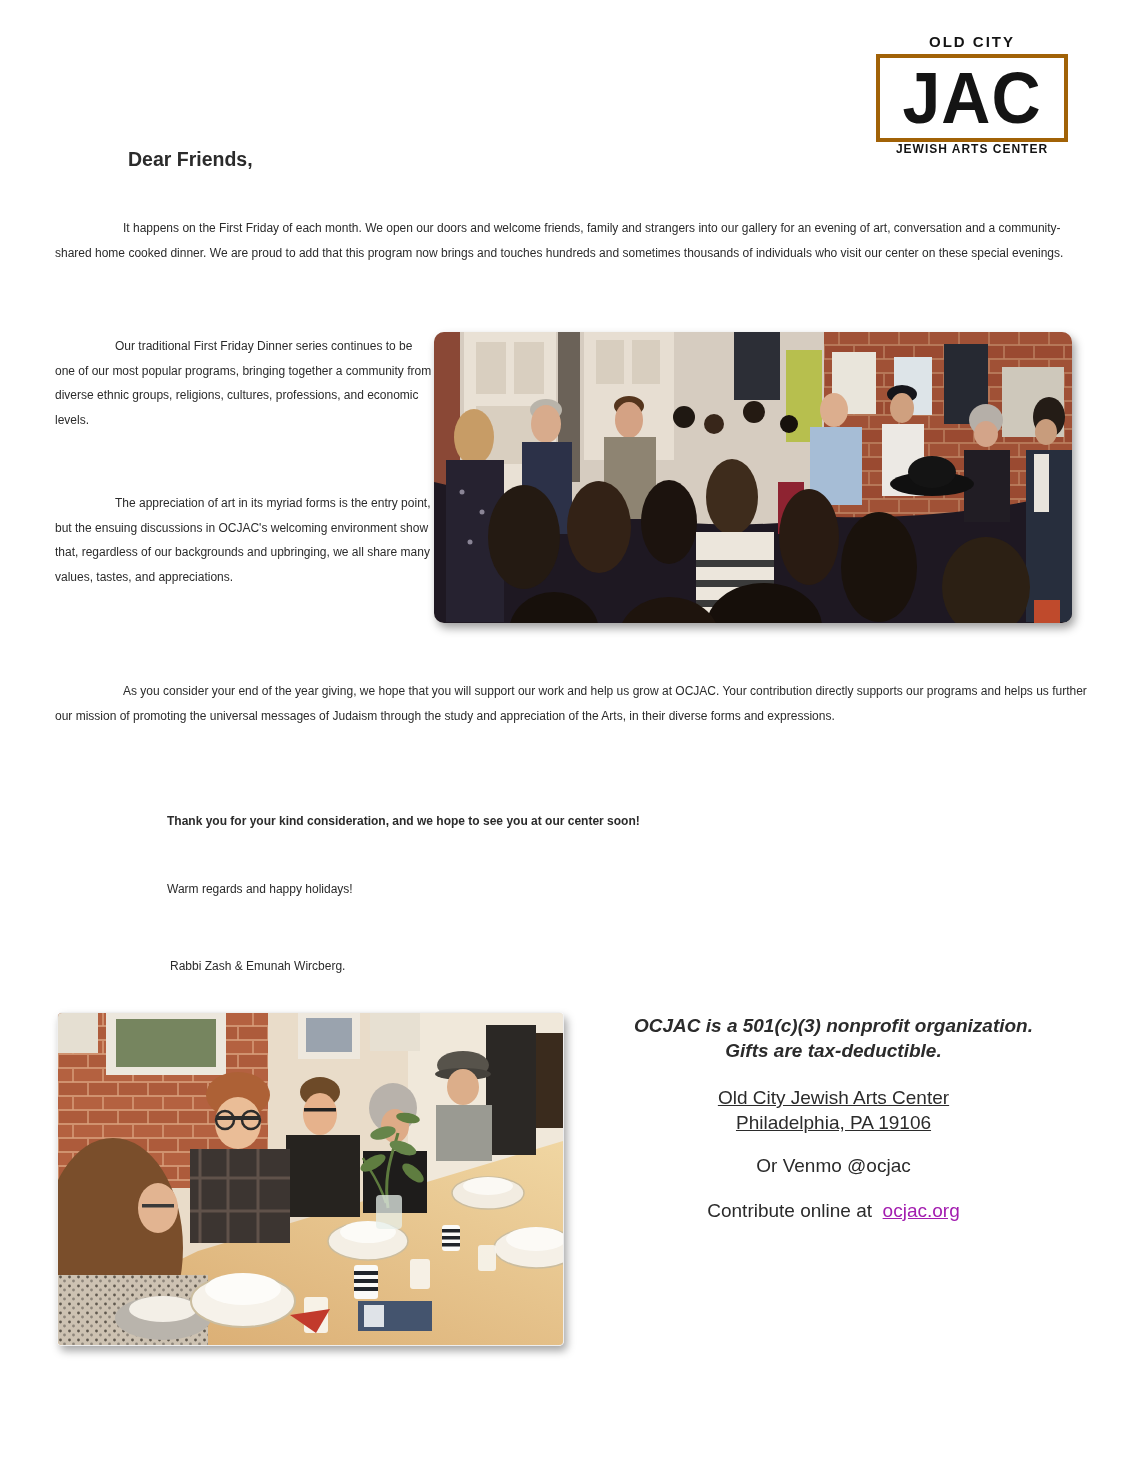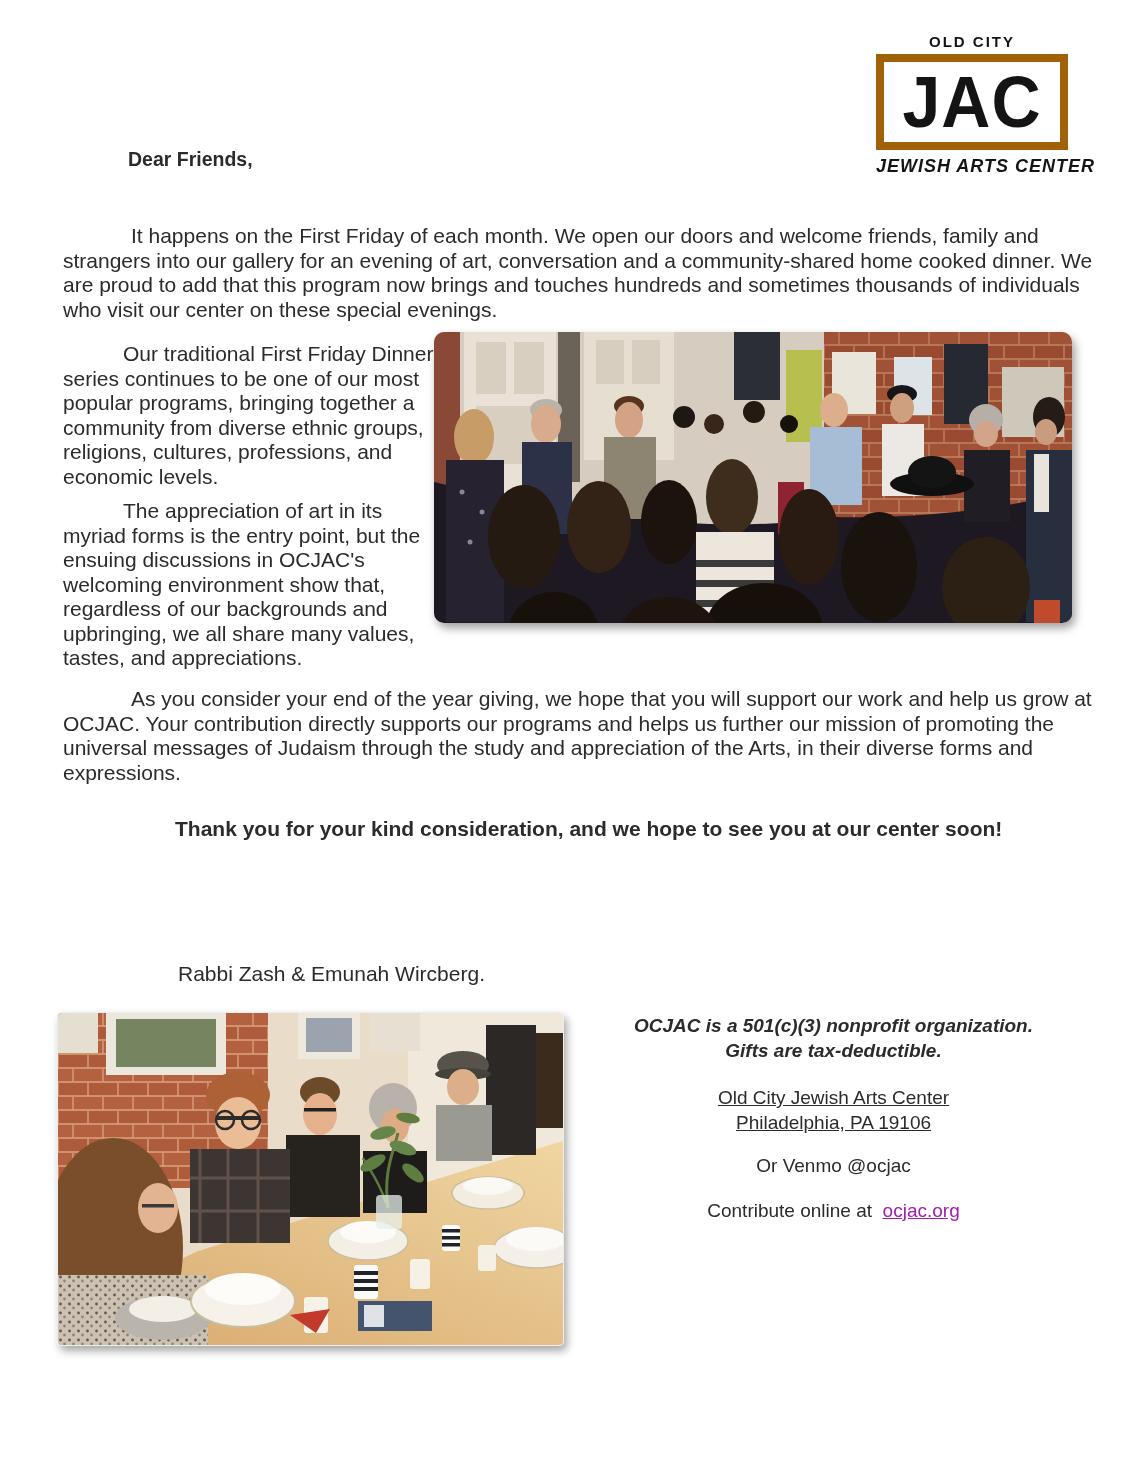--- a/index.html
+++ b/index.html
@@ -3,27 +3,27 @@
 <meta charset="utf-8">
 <style>
   html,body { margin:0; padding:0; background:#ffffff; }
   .page {
     position:relative; width:1133px; height:1469px; background:#ffffff;
     font-family:"Liberation Sans", sans-serif; color:#2b2b2b; overflow:hidden;border-radius:30px;
   }
   
   .logo { position:absolute; left:876px; top:33px; width:192px; text-align:center; color:#141414; }
   .logo-top { font-size:15px; font-weight:bold; letter-spacing:2px; margin-bottom:4px; }
-  .logo-box { border:8px solid #a16207; height:80px; display:flex; align-items:center; justify-content:center; background:#fff; }
+  .logo-box { border:4px solid #a16207; height:80px; display:flex; align-items:center; justify-content:center; background:#fff; }
   .logo-acronym { font-size:68px; font-weight:800; letter-spacing:1px; line-height:1; transform:scaleY(1.06); }
-  .logo-bottom { font-size:18px; font-weight:bold; letter-spacing:1px; margin-top:6px; white-space:nowrap;font-style:italic; }
+  .logo-bottom { font-size:12px; font-weight:bold; letter-spacing:1px; white-space:nowrap; }
   
   .abs { position:absolute; }
   .greeting { left:128px; top:148px; font-size:19.5px; font-weight:bold; }
-  p.para { margin:8px; font-size:21px; line-height:24.5px; }
+  p.para { margin:0; font-size:12px; line-height:24.5px; }
   .para1 { left:55px; top:216px; width:1040px; text-indent:68px; }
   .colpara { width:378px; line-height:26px; text-indent:60px; }
   .para2 { left:55px; top:334px; }
   .para3 { left:55px; top:491px; }
   .para4 { left:55px; top:679px; width:1040px; text-indent:68px; }
   .thanks { left:167px; top:809px; font-weight:bold; }
   .regards { left:167px; top:877px; }
   .signature { left:170px; top:954px; }
   
   .photo { position:absolute; overflow:hidden; }
@@ -136,20 +136,21 @@
       <ellipse cx="120" cy="300" rx="45" ry="40" fill="#17100b"></ellipse>
       <rect x="600" y="268" width="26" height="23" fill="#bf4a2c"></rect>
     </svg>
   </div>
 
   <p class="abs para colpara para2">Our traditional First Friday Dinner series continues to be one of our most popular programs, bringing together a community from diverse ethnic groups, religions, cultures, professions, and economic levels.</p>
   <p class="abs para para4">As you consider your end of the year giving, we hope that you will support our work and help us grow at OCJAC. Your contribution directly supports our programs and helps us further our mission of promoting the universal messages of Judaism through the study and appreciation of the Arts, in their diverse forms and expressions.</p>
   <p class="abs para colpara para3">The appreciation of art in its myriad forms is the entry point, but the ensuing discussions in OCJAC's welcoming environment show that, regardless of our backgrounds and upbringing, we all share many values, tastes, and appreciations.</p>
 
   <p class="abs para thanks">Thank you for your kind consideration, and we hope to see you at our center soon!</p>
+  <p class="abs para regards">Warm regards and happy holidays!</p>
   <p class="abs para signature">Rabbi Zash &amp; Emunah Wircberg.</p>
 
   <div class="photo photo2">
     <svg viewBox="0 0 505 332" preserveAspectRatio="none">
       <defs>
         <pattern id="bk2" width="30" height="28" patternUnits="userSpaceOnUse">
           <rect width="30" height="28" fill="#ad5b3b"></rect>
           <rect x="0" y="0" width="30" height="12" fill="#b46140"></rect>
           <line x1="0" y1="13" x2="30" y2="13" stroke="#d9a07c" stroke-width="1.6"></line>
           <line x1="0" y1="27" x2="30" y2="27" stroke="#d9a07c" stroke-width="1.6"></line>

